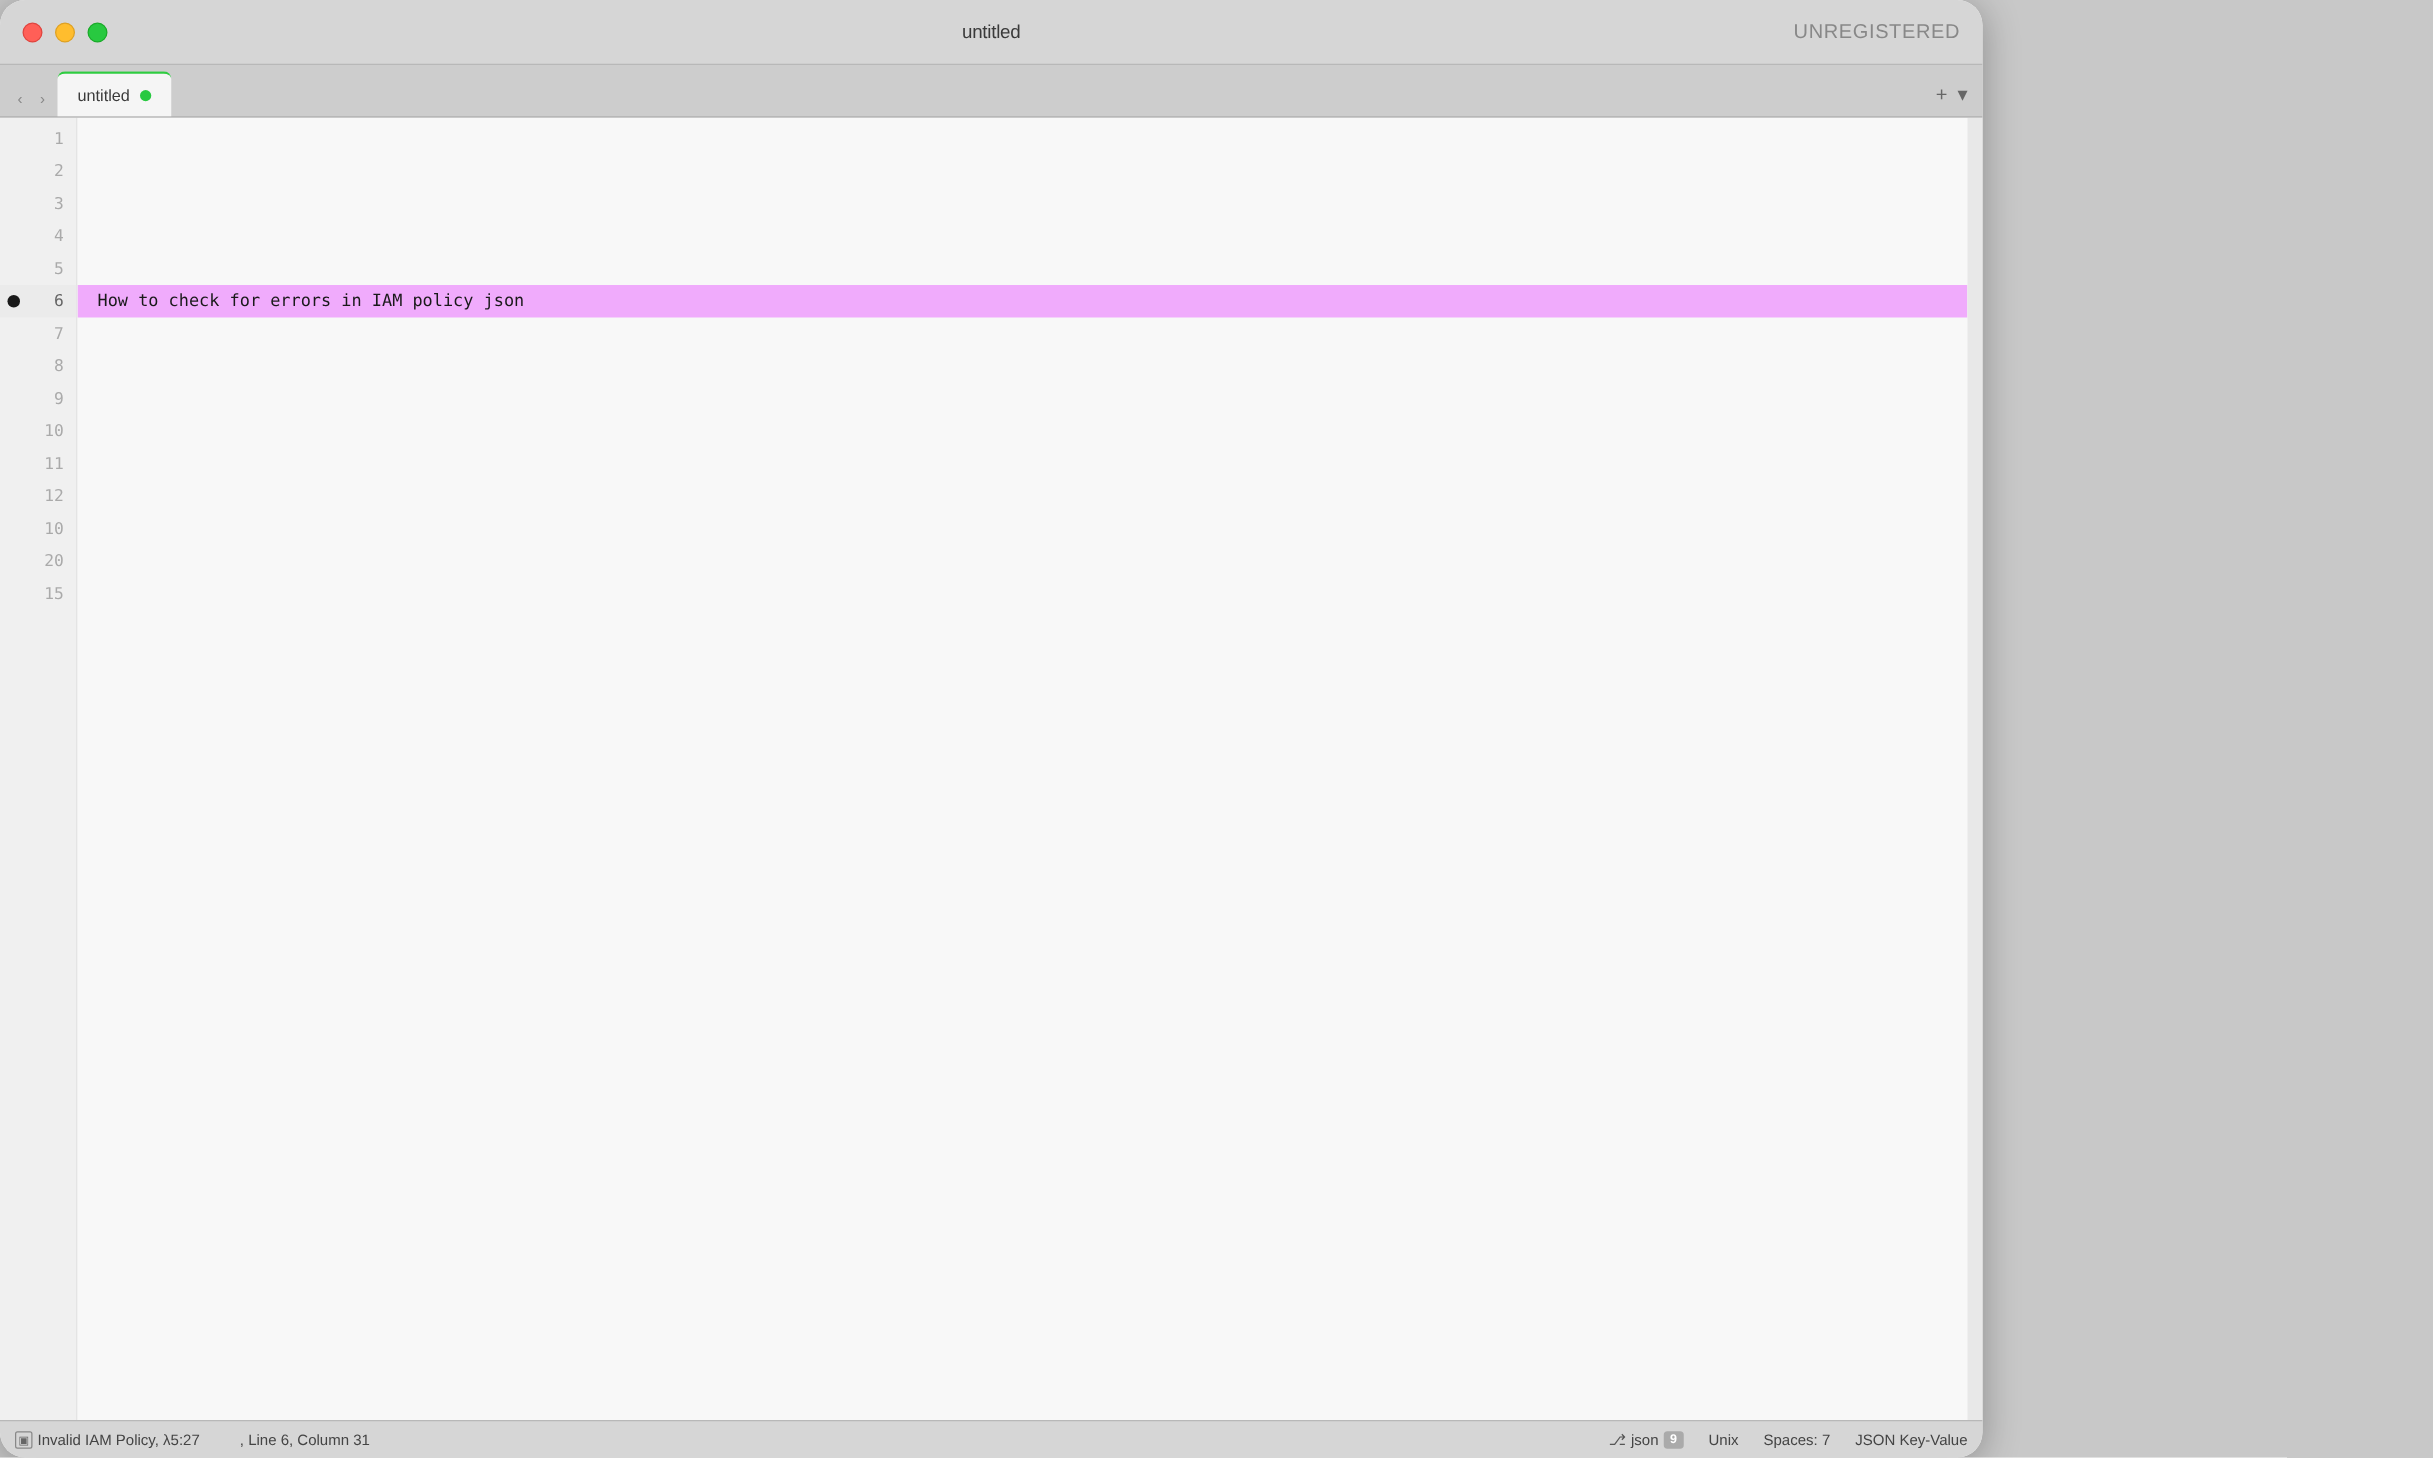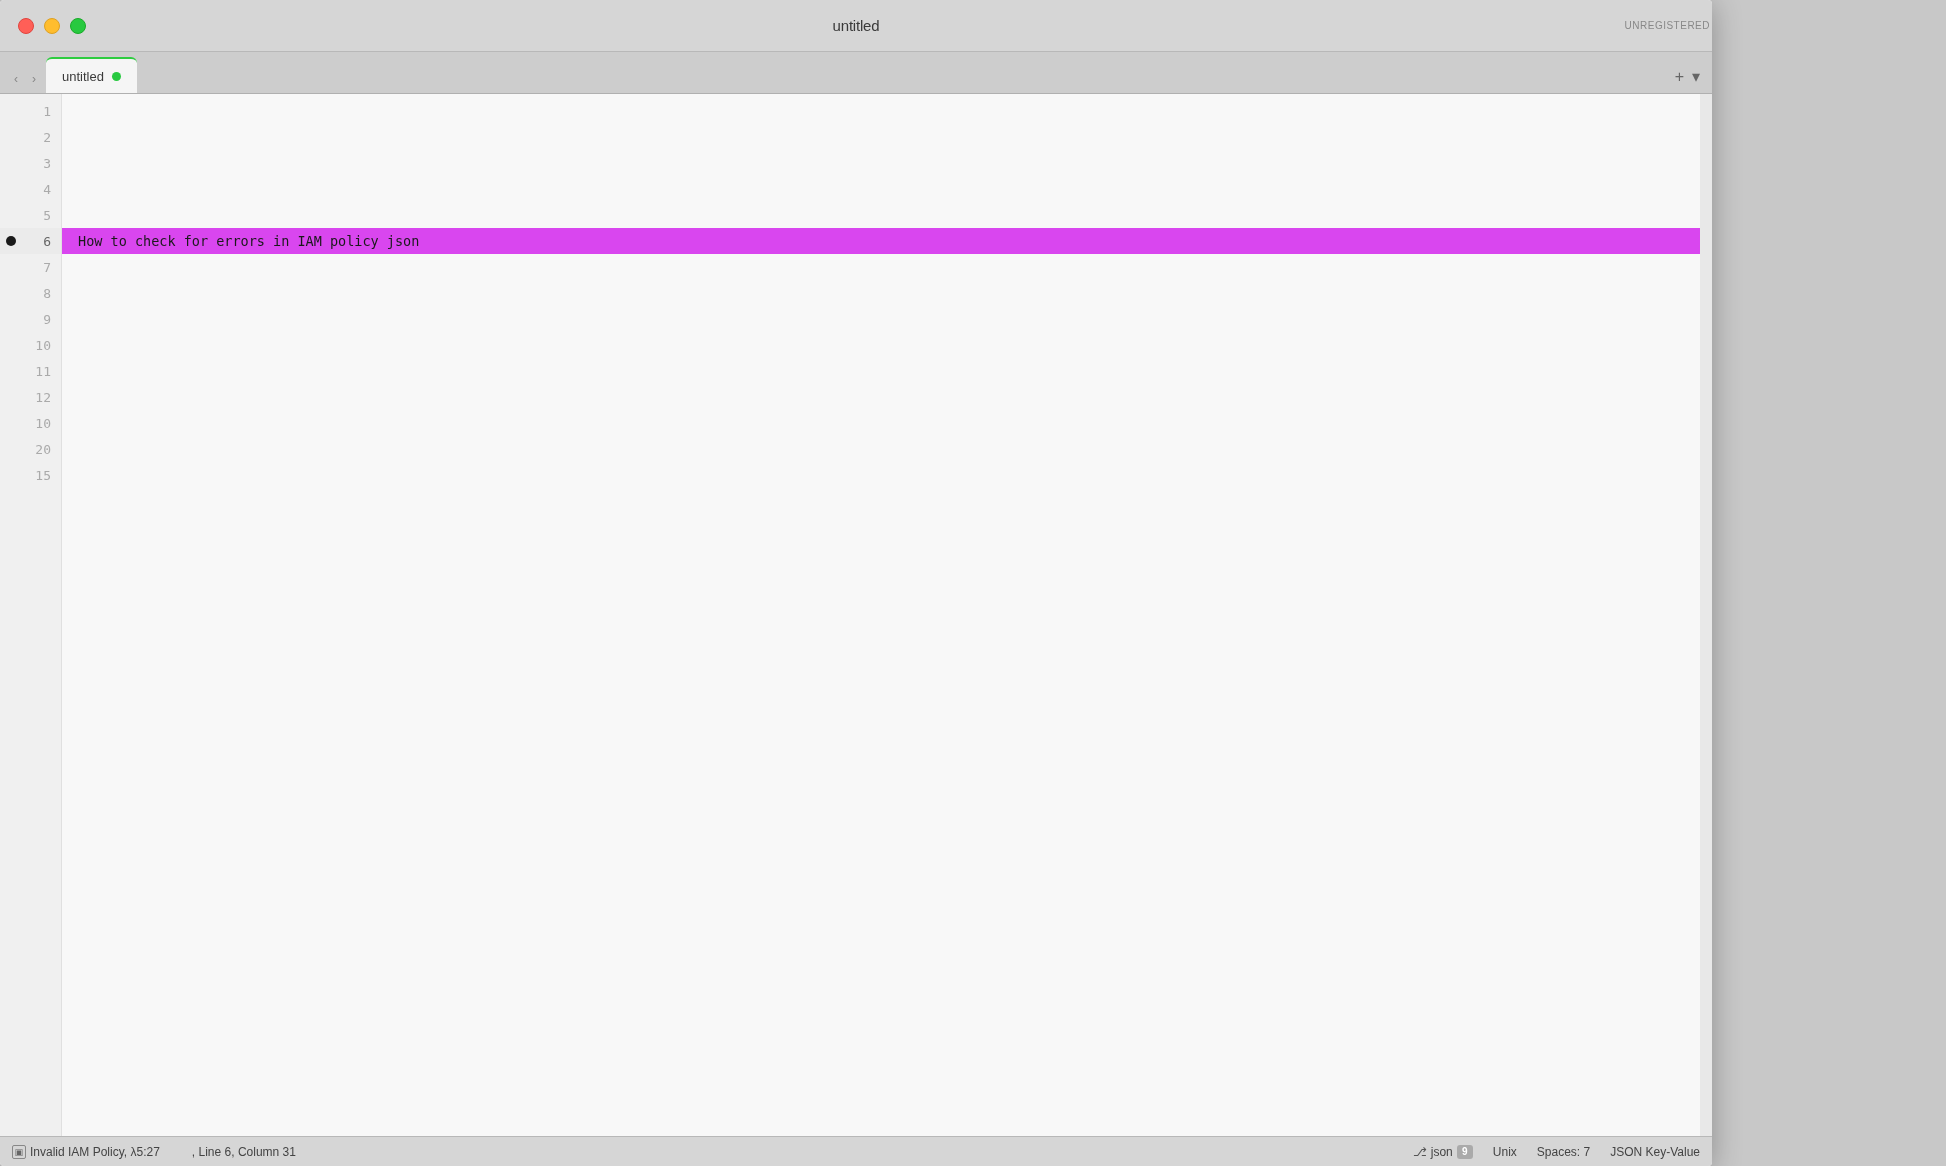--- a/index.html
+++ b/index.html
@@ -10,24 +10,24 @@
 
     body {
       width: 1946px;
       height: 1166px;
       background: #c8c8c8;
       font-family: -apple-system, BlinkMacSystemFont, 'SF Pro Text', 'Helvetica Neue', sans-serif;
       overflow: hidden;
     }
 
     .window {
-      width: 1712px;
+      width: 1586px;
       height: 1166px;
       background: #f5f5f5;
-      border-radius: 4px;
+      border-radius: 20px;
       overflow: hidden;
       display: flex;
       flex-direction: column;
       box-shadow: 0 4px 30px rgba(0,0,0,0.3);
     }
 
     
     .title-bar {
       height: 52px;
       background: #d6d6d6;
@@ -60,22 +60,22 @@
 
     .title-bar-title {
       font-size: 15px;
       font-weight: 500;
       color: #3a3a3a;
       letter-spacing: -0.2px;
     }
 
     .unregistered {
       position: absolute;
-      right: 2px;
-      font-size: 10px;
+      right: 18px;
+      font-size: 16px;
       color: #888;
       letter-spacing: 0.5px;
       font-weight: 400;
     }
 
     
     .tab-bar {
       height: 42px;
       background: #cdcdcd;
       display: flex;
@@ -209,21 +209,21 @@
       height: 26px;
       display: flex;
       align-items: center;
       padding-left: 16px;
       font-family: 'SF Mono', 'Menlo', 'Monaco', 'Consolas', monospace;
       font-size: 13.5px;
       color: #1a1a1a;
     }
 
     .code-line.active {
-      background: #d946ef;
+      background: #f0abfc;
     }
 
     
     .scrollbar-track {
       width: 12px;
       background: #e8e8e8;
       flex-shrink: 0;
     }
 
     

